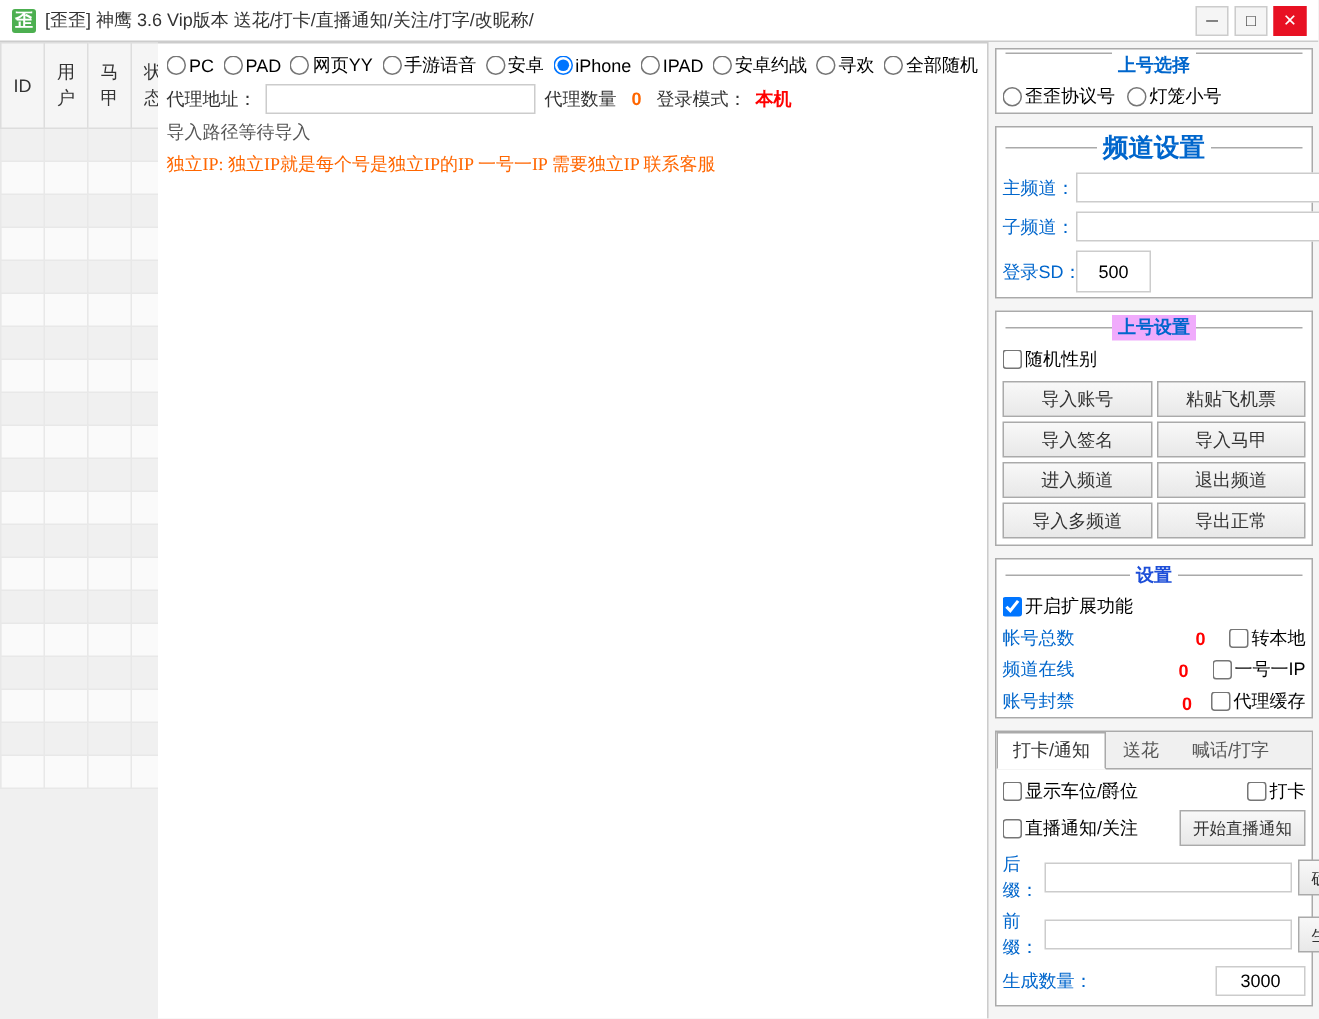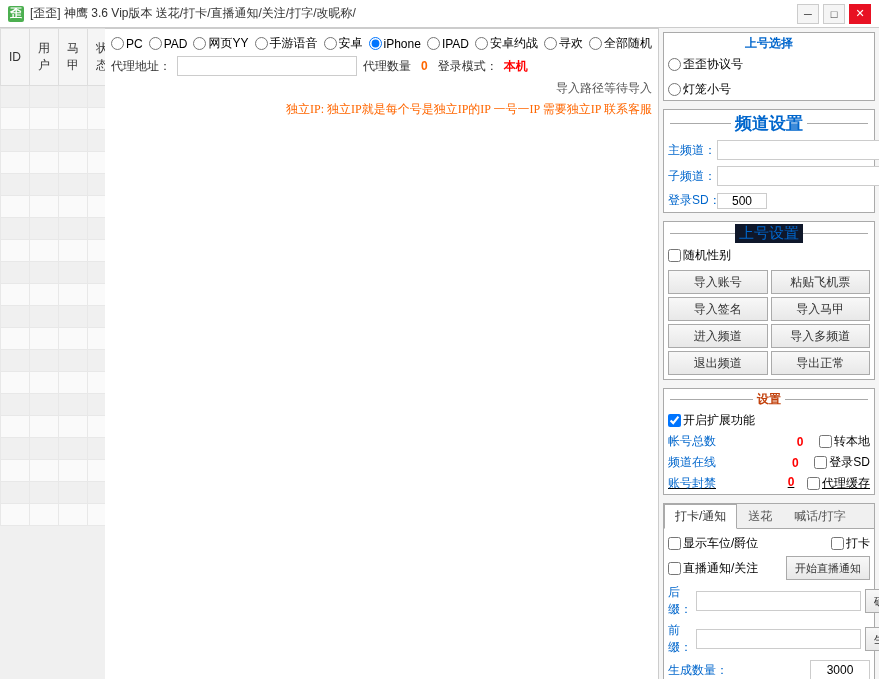--- a/index.html
+++ b/index.html
@@ -40,37 +40,37 @@
     .radio-item input[type="radio"] { margin: 0; cursor: pointer; }
     
     .proxy-row { display: flex; align-items: center; gap: 6px; padding: 2px 0; }
     .proxy-label { color: #333; white-space: nowrap; }
     .proxy-input { border: 1px solid #ccc; height: 20px; padding: 0 4px; flex: 1; max-width: 180px; }
     .proxy-count-label { white-space: nowrap; color: #333; }
     .proxy-count-value { color: #ff6600; font-weight: bold; margin: 0 4px; }
     .login-mode-label { white-space: nowrap; color: #333; }
     .login-mode-value { color: #ff0000; font-weight: bold; }
     
-    .info-row { padding: 2px 0; text-align: right; }
+    .info-row { padding: 2px 0; }
     .import-path { color: #555; }
     .warning-text { color: #ff6600; font-family: Liberation Serif, serif; }
     
     
     .right-panel { width: 220px; background: #f5f5f5; display: flex; flex-direction: column; overflow-y: auto; }
     
     .section { border: 1px solid #aaa; margin: 4px; background: #fff; }
     
     
-    .right-radio-row { display: flex; gap: 8px; padding: 2px 4px; flex-direction: column; }
+    .right-radio-row { display: flex; gap: 8px; padding: 2px 4px; }
     
     
     .form-row { display: flex; align-items: center; padding: 3px 4px; }
     .form-label { color: #0066cc; width: 45px; text-align: right; margin-right: 4px; white-space: nowrap; }
     .form-input { border: 1px solid #ccc; height: 20px; padding: 0 4px; flex: 1; }
-    .form-value { border: 1px solid #ccc; height: 16px; padding: 0 4px; width: 50px; text-align: center; }
+    .form-value { border: 1px solid #ccc; height: 28px; padding: 0 4px; width: 50px; text-align: center; }
     
     
     .btn { border: 1px solid #aaa; background: linear-gradient(to bottom, #f8f8f8, #e8e8e8); padding: 2px 8px; height: 24px; cursor: pointer; color: #333; font-size: 12px; }
     
     .button-grid { display: grid; grid-template-columns: 1fr 1fr; gap: 3px; padding: 4px; }
     .stat-label { color: #0066cc; flex: 1; }
     .stat-value { color: #ff0000; font-weight: bold; width: 30px; text-align: center; }
     
     
     .tab-bar { display: flex; border-bottom: 1px solid #aaa; background: #f0f0f0; }
@@ -337,21 +337,21 @@
       </div>
       <div class="info-row">
         <span class="warning-text">独立IP: 独立IP就是每个号是独立IP的IP 一号一IP  需要独立IP 联系客服</span>
       </div>
     </div>
   </div>
 
   <div class="right-panel">
 
     <div class="section">
-      <div style="display:flex; align-items:center; padding: 2px 6px; flex-direction: column;">
+      <div style="display:flex; align-items:flex-start; padding: 2px 6px;">
         <div style="flex:1; height:1px; background:#aaa;"></div>
         <span style="color:#0066cc; font-weight:bold; padding: 0 4px; background:#fff; font-size:12px;">上号选择</span>
         <div style="flex:1; height:1px; background:#aaa;"></div>
       </div>
       <div class="right-radio-row">
         <label class="radio-item">
           <input type="radio" name="accountType" value="yy" style="">
           <span>歪歪协议号</span>
         </label>
         <label class="radio-item">
@@ -377,45 +377,45 @@
       </div>
       <div class="form-row">
         <span class="form-label">登录SD：</span>
         <input type="text" class="form-value" value="500" style="">
       </div>
     </div>
 
     <div class="section">
       <div style="display:flex; align-items:center; padding: 2px 6px;">
         <div style="flex:1; height:1px; background:#aaa;"></div>
-        <span style="color:#0066cc; font-weight:normal; padding: 0 4px; background:#0f172a; font-size:15px;">上号设置</span>
+        <span style="color:#0066cc; font-weight:bold; padding: 0 4px; background:#f0abfc; font-size:12px;">上号设置</span>
         <div style="flex:1; height:1px; background:#aaa;"></div>
       </div>
       <div class="header-with-checkbox">
         <label class="checkbox-item">
           <input type="checkbox" style="">
           <span>随机性别</span>
         </label>
       </div>
       <div class="button-grid">
         <button class="btn">导入账号</button>
         <button class="btn">粘贴飞机票</button>
         <button class="btn">导入签名</button>
         <button class="btn">导入马甲</button>
         <button class="btn">进入频道</button>
+        <button class="btn">退出频道</button>
         <button class="btn">导入多频道</button>
-        <button class="btn">退出频道</button>
         <button class="btn">导出正常</button>
       </div>
     </div>
 
     <div class="section">
       <div style="display:flex; align-items:center; padding: 2px 6px;">
         <div style="flex:1; height:1px; background:#aaa;"></div>
-        <span style="color:#c2410c; font-weight:bold; padding: 0 4px; background:#fff; font-size:12px;">设置</span>
+        <span style="color:#1d4ed8; font-weight:bold; padding: 0 4px; background:#fff; font-size:12px;">设置</span>
         <div style="flex:1; height:1px; background:#aaa;"></div>
       </div>
       <div style="padding: 2px 4px; display:flex; align-items:center; gap:4px;">
         <label class="checkbox-item">
           <input type="checkbox" checked="" style="">
           <span>开启扩展功能</span>
         </label>
       </div>
       <div style="display:flex; align-items:center; padding: 2px 4px;">
         <span class="stat-label">帐号总数</span>
@@ -423,24 +423,24 @@
         <label class="checkbox-item" style="margin-left:4px;">
           <input type="checkbox" style="">
           <span>转本地</span>
         </label>
       </div>
       <div style="display:flex; align-items:center; padding: 2px 4px;">
         <span class="stat-label">频道在线</span>
         <span class="stat-value">0</span>
         <label class="checkbox-item" style="margin-left:4px;">
           <input type="checkbox" style="">
-          <span>登录SD</span>
-        </label>
-      </div>
-      <div style="display:flex; align-items:flex-start; padding: 2px 4px; text-decoration: underline;">
+          <span>一号一IP</span>
+        </label>
+      </div>
+      <div style="display:flex; align-items:flex-end; padding: 2px 4px;">
         <span class="stat-label">账号封禁</span>
         <span class="stat-value">0</span>
         <label class="checkbox-item" style="margin-left:1px;">
           <input type="checkbox" style="">
           <span>代理缓存</span>
         </label>
       </div>
     </div>
 
     <div class="section">

